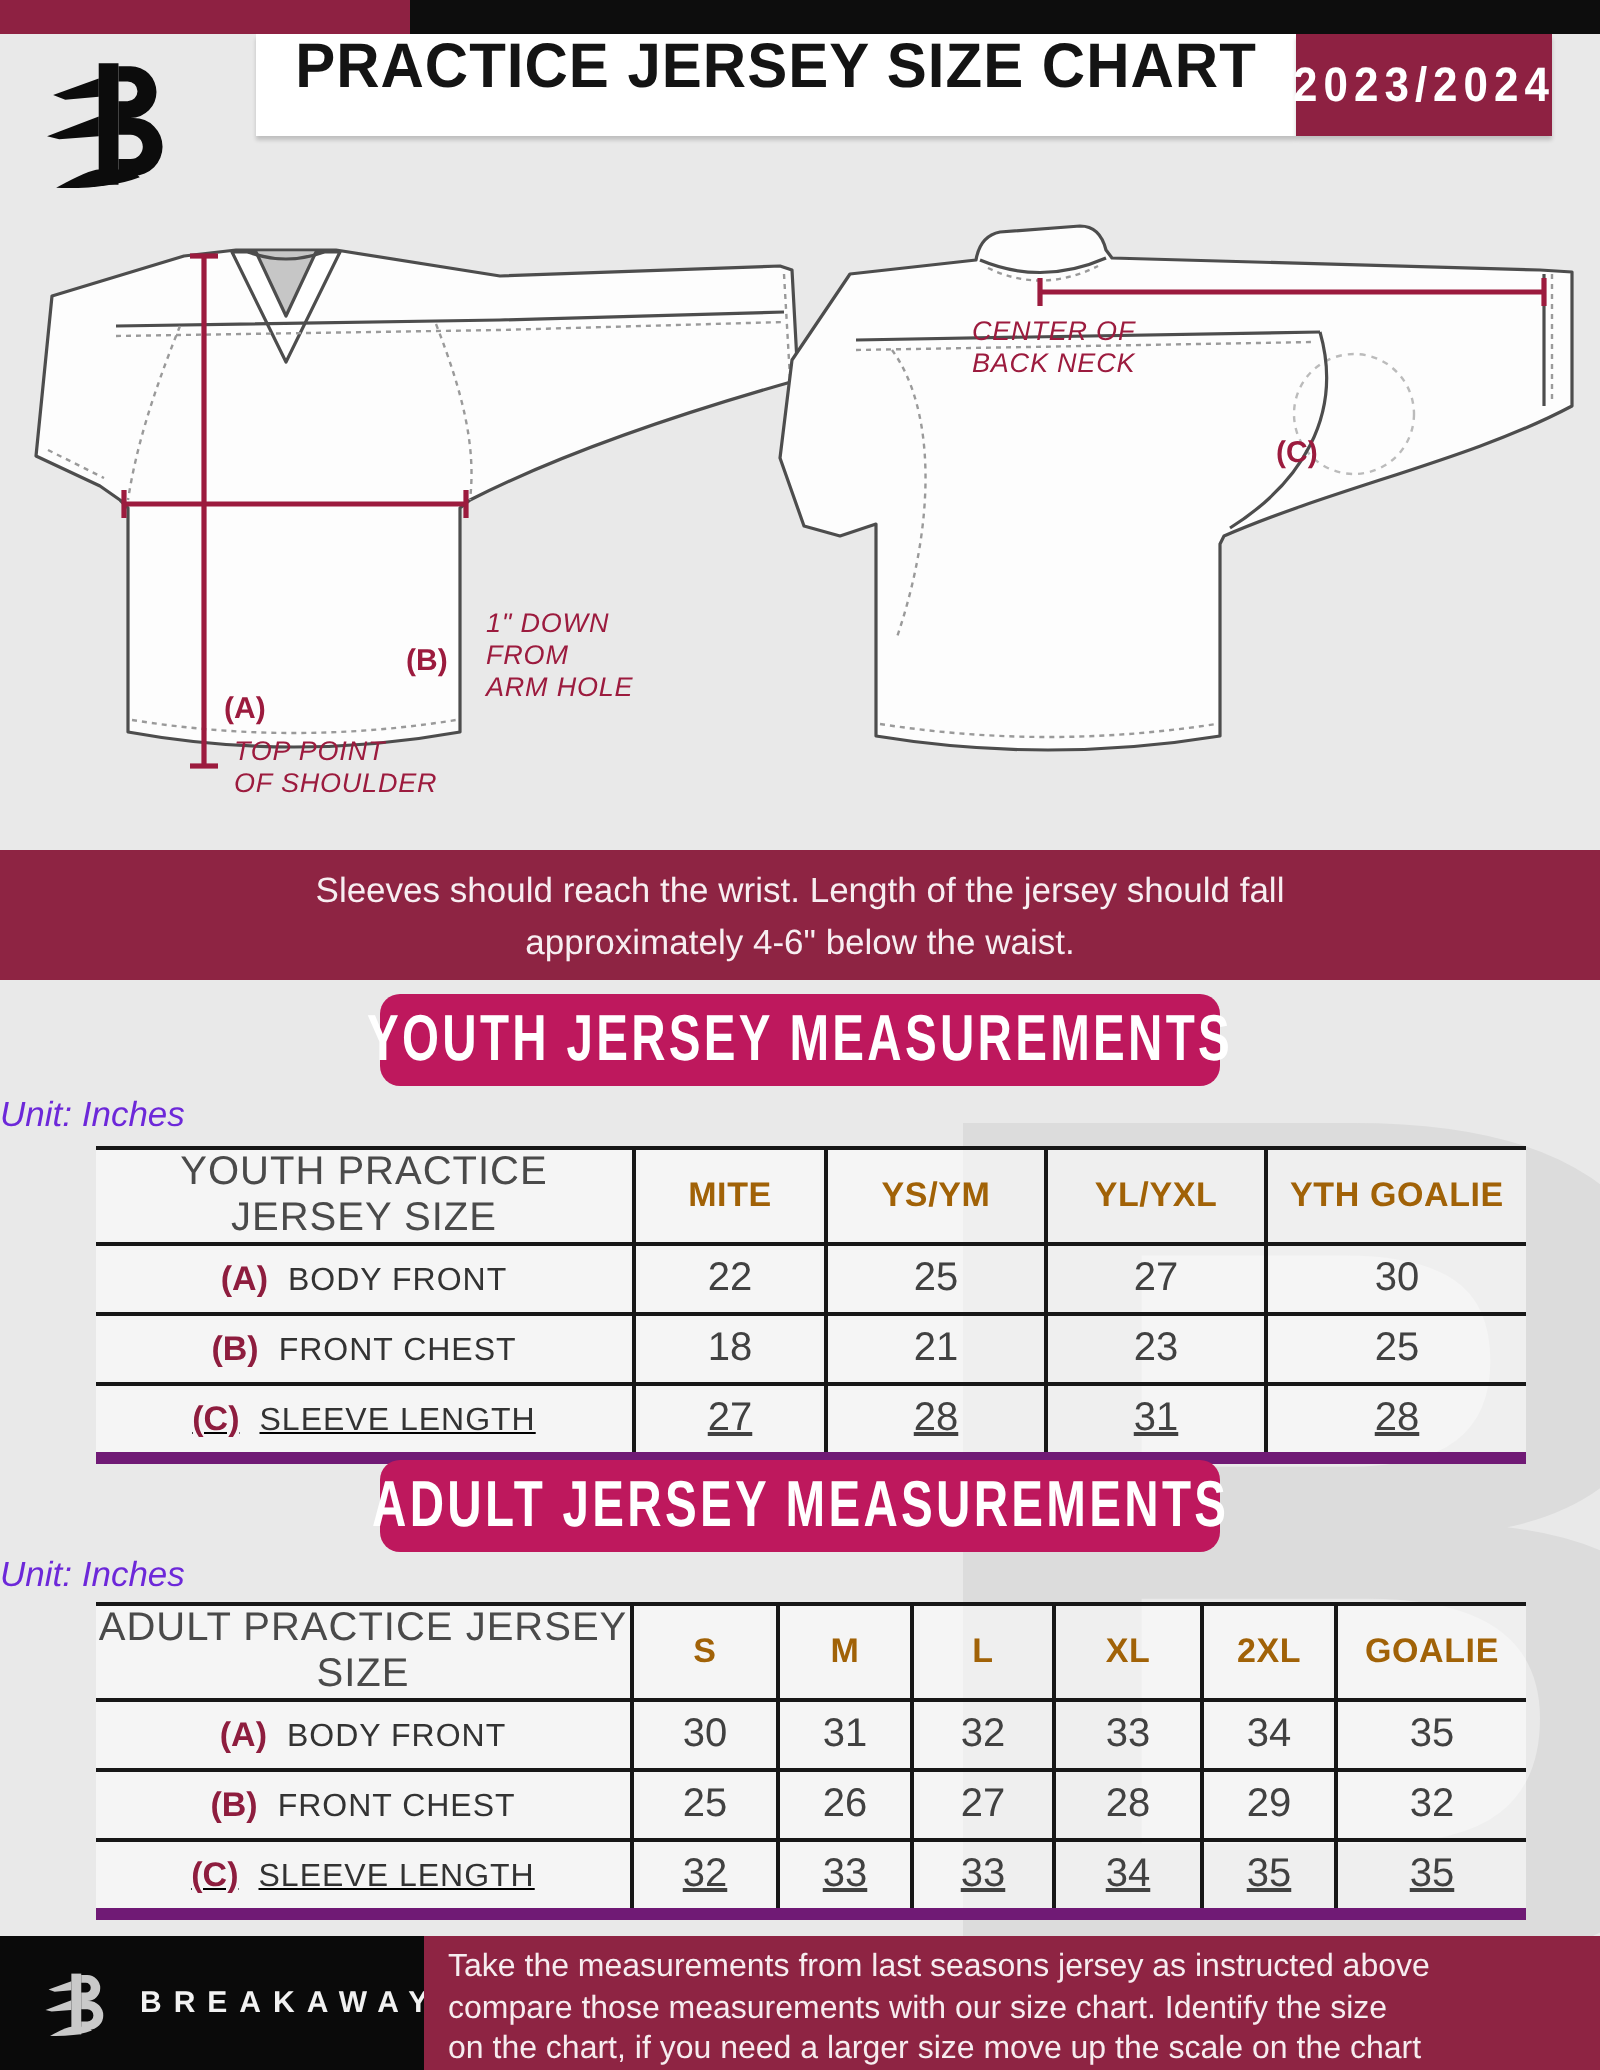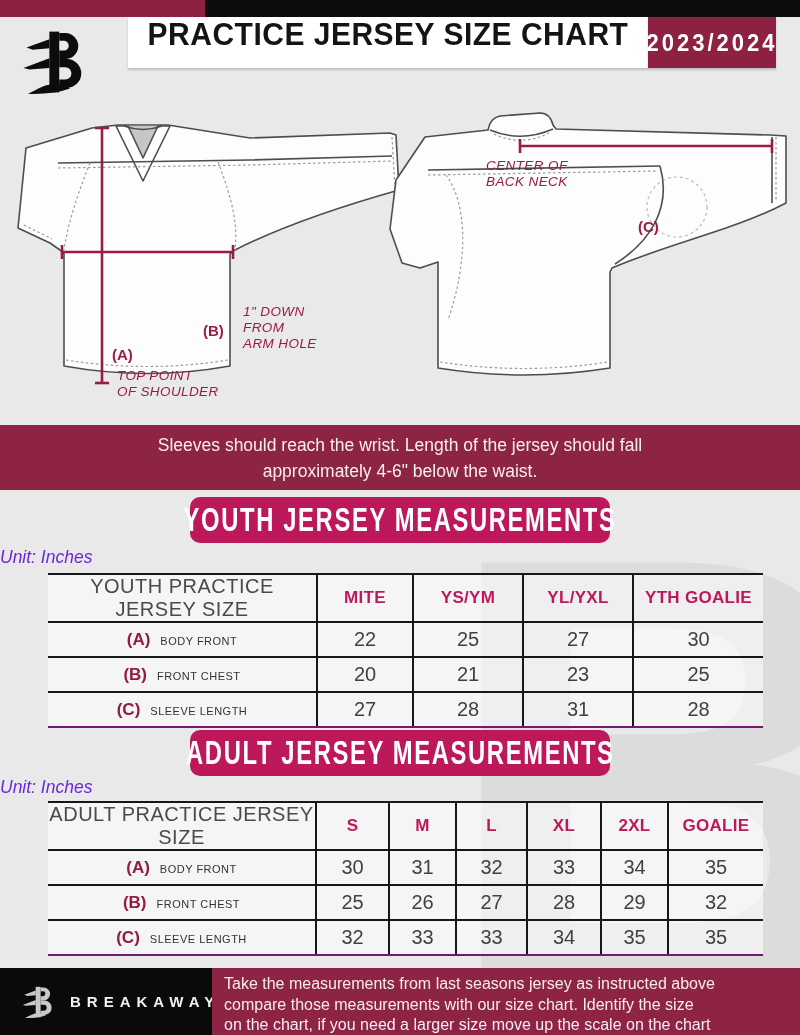--- a/index.html
+++ b/index.html
@@ -37,27 +37,27 @@
                 display:flex;align-items:center;justify-content:center;z-index:2;}
   .section-pill span{color:#fff;font-size:29px;font-weight:700;letter-spacing:2px;display:inline-block;
                      transform:scale(.82,1.12);white-space:nowrap;}
   .unit-line{position:absolute;left:0;width:800px;text-align:left;font-style:italic;font-size:17.5px;
              color:#6d28d9;z-index:2;}
 
   
   table.size{position:absolute;left:48px;width:715px;border-collapse:collapse;table-layout:fixed;z-index:2;}
   table.size th,table.size td{border-top:2px solid #171717;background:rgba(255,255,255,.55);
                               text-align:center;vertical-align:middle;padding:0;}
-  table.size tr:last-child td{border-bottom:2px solid #701a75;}
+  table.size tr:last-child td{border-bottom:6px solid #701a75;text-decoration:underline;}
   .vline{border-left:2px solid #171717 !important;}
   th.size-h{font-weight:400;color:#4a4a4a;font-size:20px;letter-spacing:.5px;height:34px;}
-  th.col-h{font-weight:700;color:#be185d;font-size:17px;letter-spacing:.3px;height:34px;}
+  th.col-h{font-weight:700;color:#a16207;font-size:17px;letter-spacing:.3px;height:34px;}
   td.label-cell{text-align:left;padding-left:22px;height:33px;}
   td.label-cell .key{color:#8e1d3e;font-weight:700;font-size:17px;margin-right:10px;}
-  td.label-cell .lbl{color:#333;font-size:11px;letter-spacing:.5px;}
+  td.label-cell .lbl{color:#333;font-size:16px;letter-spacing:.5px;}
   td.val{color:#414141;font-size:20px;height:33px;}
 
   
   .footer{position:absolute;top:968px;left:0;width:800px;height:67px;z-index:2;display:flex;}
   .footer-black{width:212px;height:67px;background:#0a0a0a;display:flex;align-items:center;}
   .footer-logo{width:38px;height:38px;margin-left:22px;color:#c9c9c9;flex:none;}
   .footer-brand{color:#f2f2f2;font-size:15px;font-weight:700;letter-spacing:6px;margin-left:10px;}
   .footer-maroon{flex:1;height:67px;background:#8e2443;padding:6px 8px 0 12px;box-sizing:border-box;}
   .footer-maroon div{color:#f6ecef;font-size:16px;line-height:20.5px;white-space:nowrap;}
 </style>
@@ -201,21 +201,21 @@
     </tr>
     <tr>
       <td class="label-cell"><span class="key">(A)</span><span class="lbl">BODY FRONT</span></td>
       <td class="val vline">22</td>
       <td class="val vline">25</td>
       <td class="val vline">27</td>
       <td class="val vline">30</td>
     </tr>
     <tr>
       <td class="label-cell"><span class="key">(B)</span><span class="lbl">FRONT CHEST</span></td>
-      <td class="val vline">20</td>
+      <td class="val vline">18</td>
       <td class="val vline">21</td>
       <td class="val vline">23</td>
       <td class="val vline">25</td>
     </tr>
     <tr>
       <td class="label-cell"><span class="key">(C)</span><span class="lbl">SLEEVE LENGTH</span></td>
       <td class="val vline">27</td>
       <td class="val vline">28</td>
       <td class="val vline">31</td>
       <td class="val vline">28</td>

